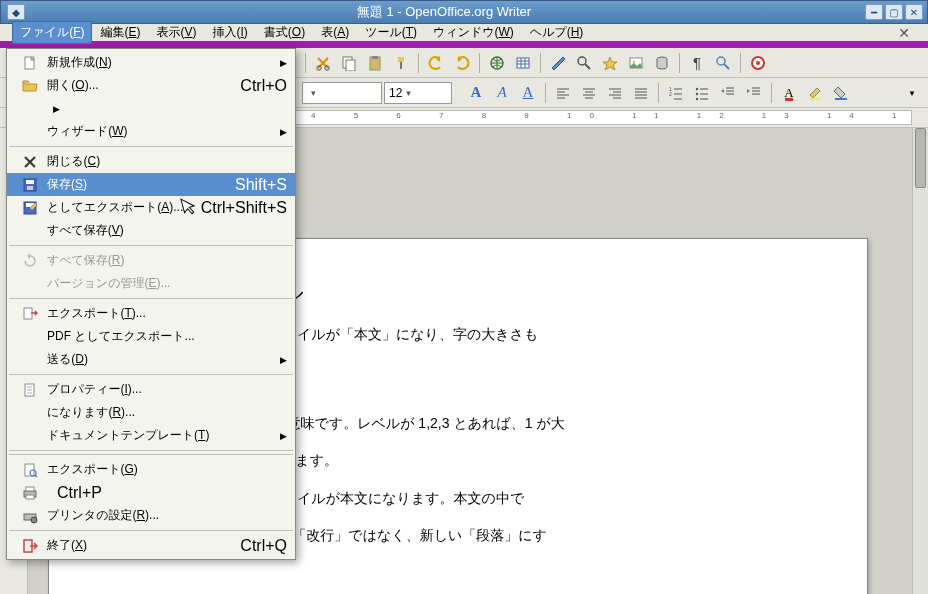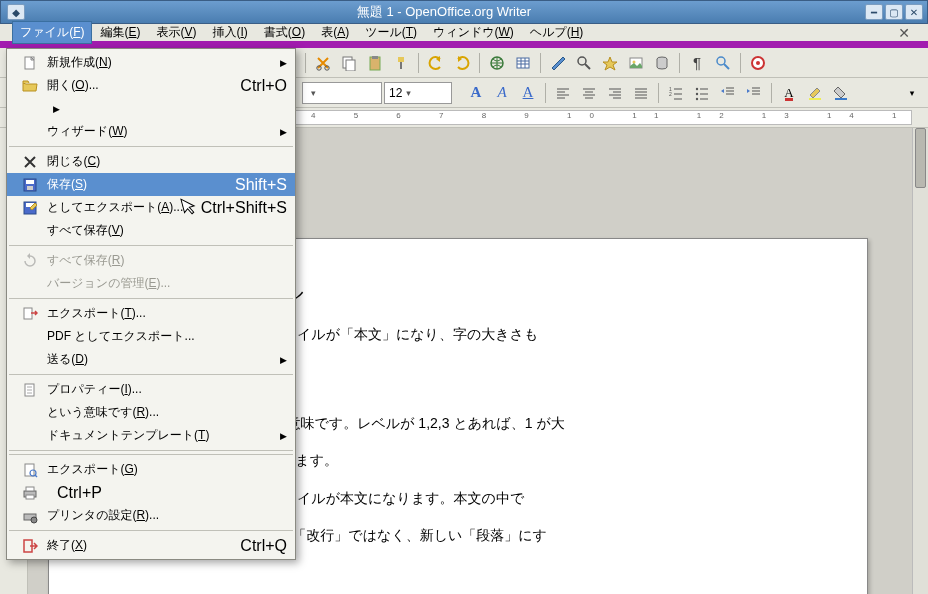--- a/index.html
+++ b/index.html
@@ -447,21 +447,21 @@
           <line x1="5" y1="5" x2="10" y2="5" stroke="#aaa"></line>
           <line x1="5" y1="8" x2="10" y2="8" stroke="#aaa"></line>
           <line x1="5" y1="11" x2="10" y2="11" stroke="#aaa"></line>
         </svg>
       </span>
     <span class="dd-label"><span>プロパティー</span>(<span class="accel">I</span>)<span>...</span></span>
   </div>
 
   <div class="dd-row">
     <span class="dd-icon"></span>
-    <span class="dd-label"><span>という意味です</span>(<span class="accel">R</span>)<span>...</span></span>
+    <span class="dd-label"><span>になります</span>(<span class="accel">R</span>)<span>...</span></span>
   </div>
 
   <div class="dd-row">
     <span class="dd-icon"></span>
     <span class="dd-label"><span>ドキュメントテンプレート</span>(<span class="accel">T</span>)</span>
     <span class="dd-sub">▶</span>
   </div>
 
   <div class="dd-sep"></div>
 

